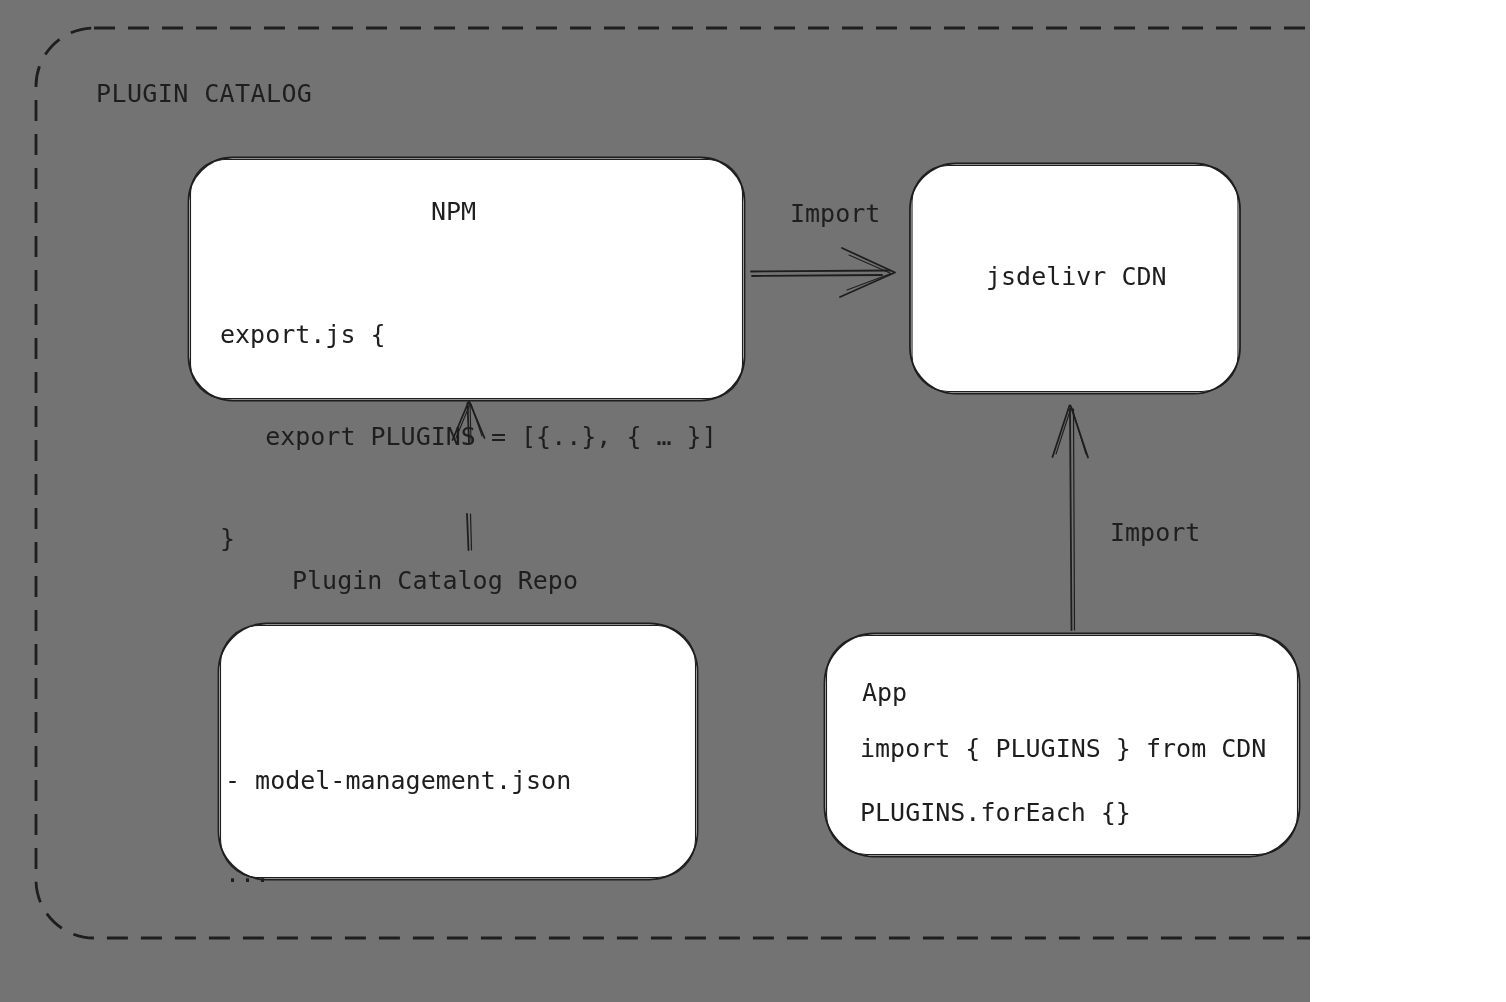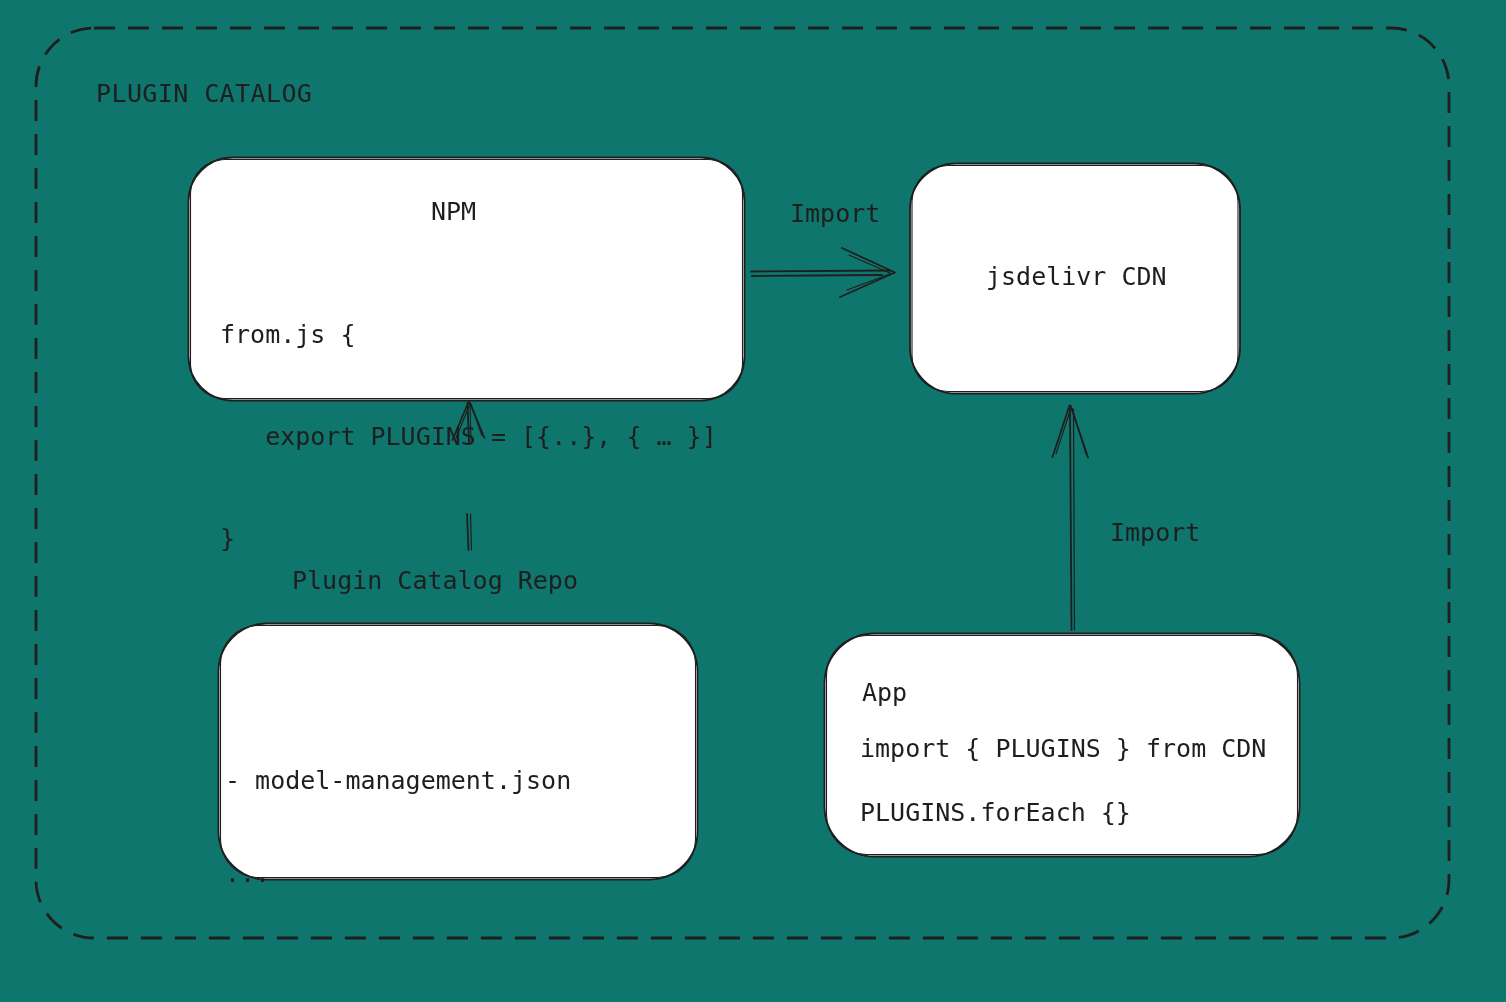--- a/index.html
+++ b/index.html
@@ -1,19 +1,19 @@
 <!DOCTYPE html>
 <html><head>
 <meta charset="utf-8">
 <style>
   html,body{margin:0;padding:0;background:#ffffff;}
   .stage{
     position:relative;
-    width:1506px;height:1002px;
-    background:#0f766e;
+    width:1310px;height:1002px;
+    background:#737373;
     overflow:hidden;
     font-family:"DejaVu Sans Mono","Liberation Mono",monospace;
     color:#1e1e1e;
   }
   .stage svg{position:absolute;left:0;top:0;}
   .txt{
     position:absolute;
     font-size:25px;
     line-height:30px;
     white-space:pre;
@@ -83,21 +83,21 @@
       <rect x="824.5" y="633.5" width="475" height="223" rx="50" stroke-width="1.8"></rect>
       <rect class="inner" x="826.5" y="635.5" width="471" height="219" rx="40" stroke-width="1.1"></rect>
     </g>
   </svg>
 
   <div class="txt title" style="left:96px;top:79px;">PLUGIN CATALOG</div>
 
   <div class="txt" style="left:431px;top:197px;">NPM</div>
 
   <div class="txt codeblock" style="left:220px;top:250px;">
-    <div>from.js {</div>
+    <div>export.js {</div>
     <div>   export PLUGINS = [{..}, { … }]</div>
     <div>}</div>
   </div>
 
   <div class="txt" style="left:790px;top:199px;">Import</div>
 
   <div class="txt" style="left:986px;top:262px;">jsdelivr CDN</div>
 
 
   <div class="txt" style="left:292px;top:566px;">Plugin Catalog Repo</div>

